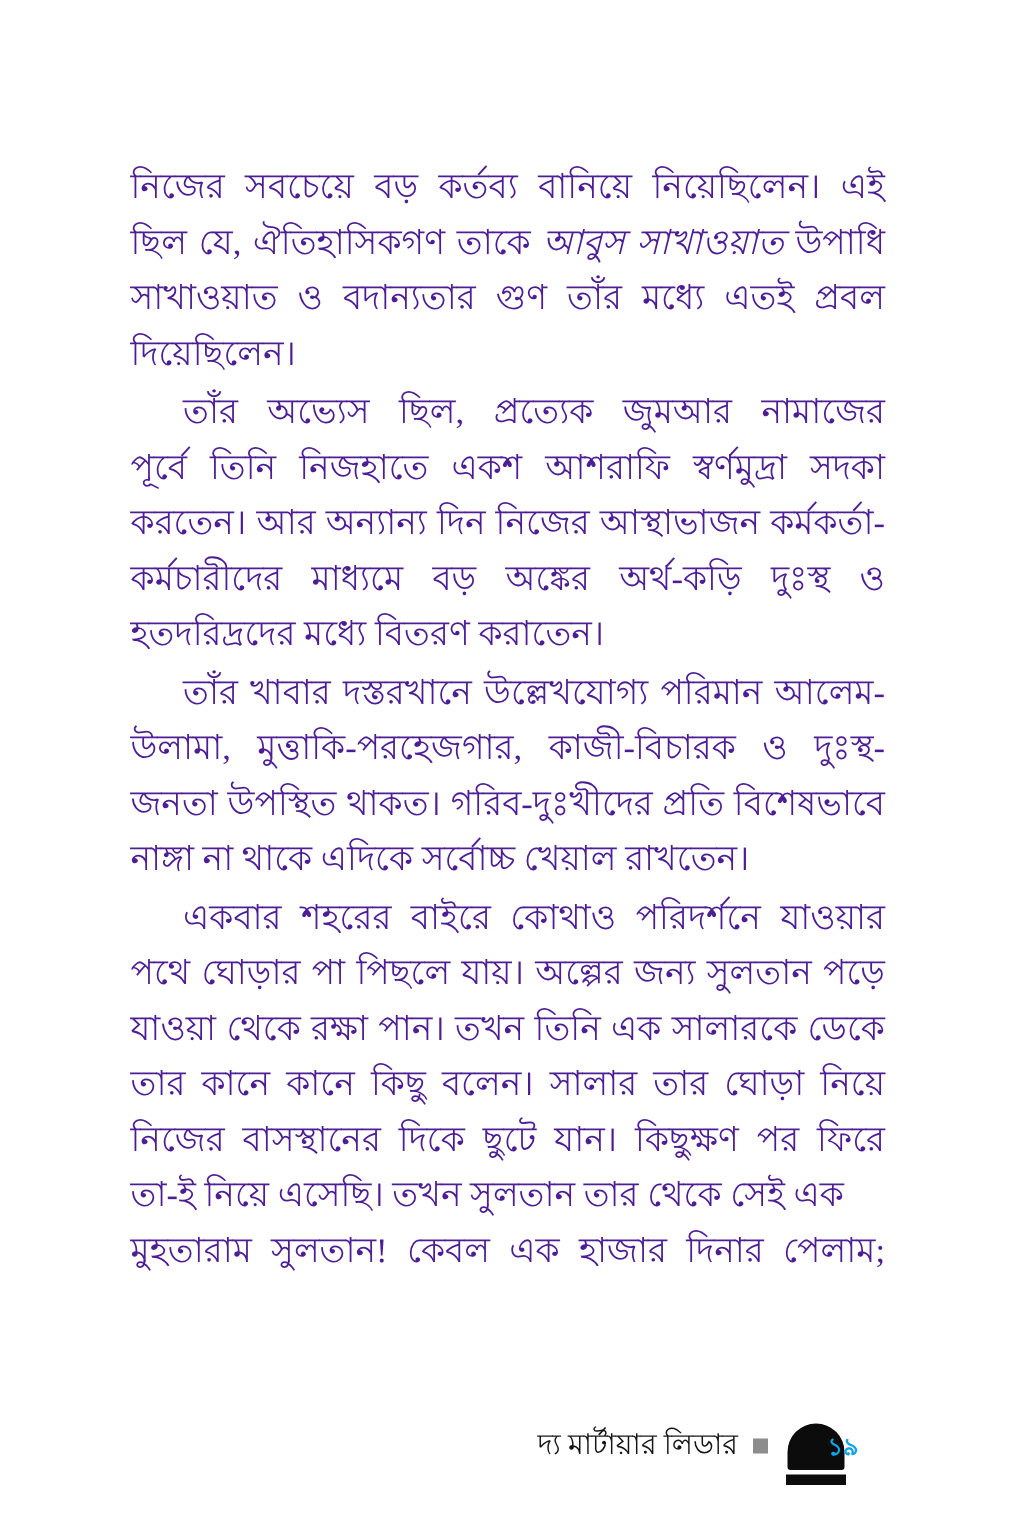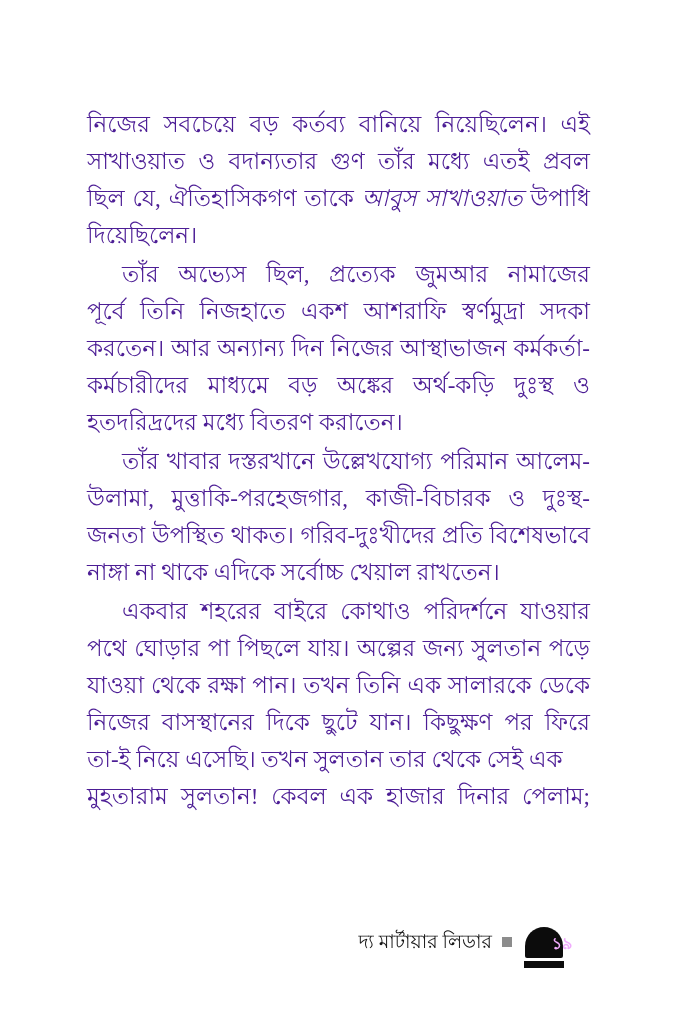--- a/index.html
+++ b/index.html
@@ -40,21 +40,21 @@
   .line.indent {
     text-indent: 35px;
     font-family: Liberation Serif, serif;
   }
   .line i {
     font-style: italic;
   }
   .footer {
     position: absolute;
     left: 0;
-    top: 924px;
+    top: 946px;
     width: 564px;
     height: 50px;
     display: flex;
     justify-content: flex-end;
     align-items: flex-start;
   }
   .book-title {
     color: #141414;
     font-size: 19px;
     line-height: 30px;
@@ -99,51 +99,52 @@
   }
 </style>
 </head>
 <body>
 
 <div class="page" style="background: rgb(255, 255, 255);">
 
   <main class="body-text" style="color: #4c1d95;">
       <div class="para">
         <div class="line"><span>নিজের সবচেয়ে বড় কর্তব্য বানিয়ে নিয়েছিলেন। এই</span></div>
+        <div class="line"><span>ছিল যে, ঐতিহাসিকগণ তাকে </span><i>আবুস সাখাওয়াত</i><span> উপাধি</span></div>
         <div class="line"><span>সাখাওয়াত ও বদান্যতার গুণ তাঁর মধ্যে এতই প্রবল</span></div>
-        <div class="line"><span>ছিল যে, ঐতিহাসিকগণ তাকে </span><i>আবুস সাখাওয়াত</i><span> উপাধি</span></div>
         <div class="line last"><span>দিয়েছিলেন।</span></div>
       </div>
       <div class="para">
         <div class="line indent"><span>তাঁর অভ্যেস ছিল, প্রত্যেক জুমআর নামাজের</span></div>
         <div class="line"><span>পূর্বে তিনি নিজহাতে একশ আশরাফি স্বর্ণমুদ্রা সদকা</span></div>
         <div class="line"><span>করতেন। আর অন্যান্য দিন নিজের আস্থাভাজন কর্মকর্তা-</span></div>
         <div class="line"><span>কর্মচারীদের মাধ্যমে বড় অঙ্কের অর্থ-কড়ি দুঃস্থ ও</span></div>
         <div class="line last"><span>হতদরিদ্রদের মধ্যে বিতরণ করাতেন।</span></div>
       </div>
       <div class="para">
         <div class="line indent"><span>তাঁর খাবার দস্তরখানে উল্লেখযোগ্য পরিমান আলেম-</span></div>
         <div class="line"><span>উলামা, মুত্তাকি-পরহেজগার, কাজী-বিচারক ও দুঃস্থ-</span></div>
         <div class="line"><span>জনতা উপস্থিত থাকত। গরিব-দুঃখীদের প্রতি বিশেষভাবে</span></div>
         <div class="line last"><span>নাঙ্গা না থাকে এদিকে সর্বোচ্চ খেয়াল রাখতেন।</span></div>
       </div>
       <div class="para">
         <div class="line indent"><span>একবার শহরের বাইরে কোথাও পরিদর্শনে যাওয়ার</span></div>
         <div class="line"><span>পথে ঘোড়ার পা পিছলে যায়। অল্পের জন্য সুলতান পড়ে</span></div>
         <div class="line"><span>যাওয়া থেকে রক্ষা পান। তখন তিনি এক সালারকে ডেকে</span></div>
+        <div class="line"><span>তার কানে কানে কিছু বলেন। সালার তার ঘোড়া নিয়ে</span></div>
         <div class="line"><span>নিজের বাসস্থানের দিকে ছুটে যান। কিছুক্ষণ পর ফিরে</span></div>
         <div class="line last"><span>তা-ই নিয়ে এসেছি। তখন সুলতান তার থেকে সেই এক</span></div>
         <div class="line"><span>মুহতারাম সুলতান! কেবল এক হাজার দিনার পেলাম;</span></div>
       </div>
     </main>
 
   <footer class="footer">
     <span class="book-title">দ্য মার্টায়ার লিডার</span>
     <span class="sep-square" style="background: rgb(140, 140, 140);"></span>
     <div class="page-badge">
       <div class="badge-dome" style="background: rgb(12, 12, 12);">
-        <span style="color: #f0abfc; margin-left: 36px;">১৯</span>
+        <span style="color: #0ea5e9; margin-left: 36px;">১৯</span>
       </div>
       <div class="badge-bar" style="background: rgb(12, 12, 12);"></div>
     </div>
   </footer>
 
 </div>
 
 </body></html>

